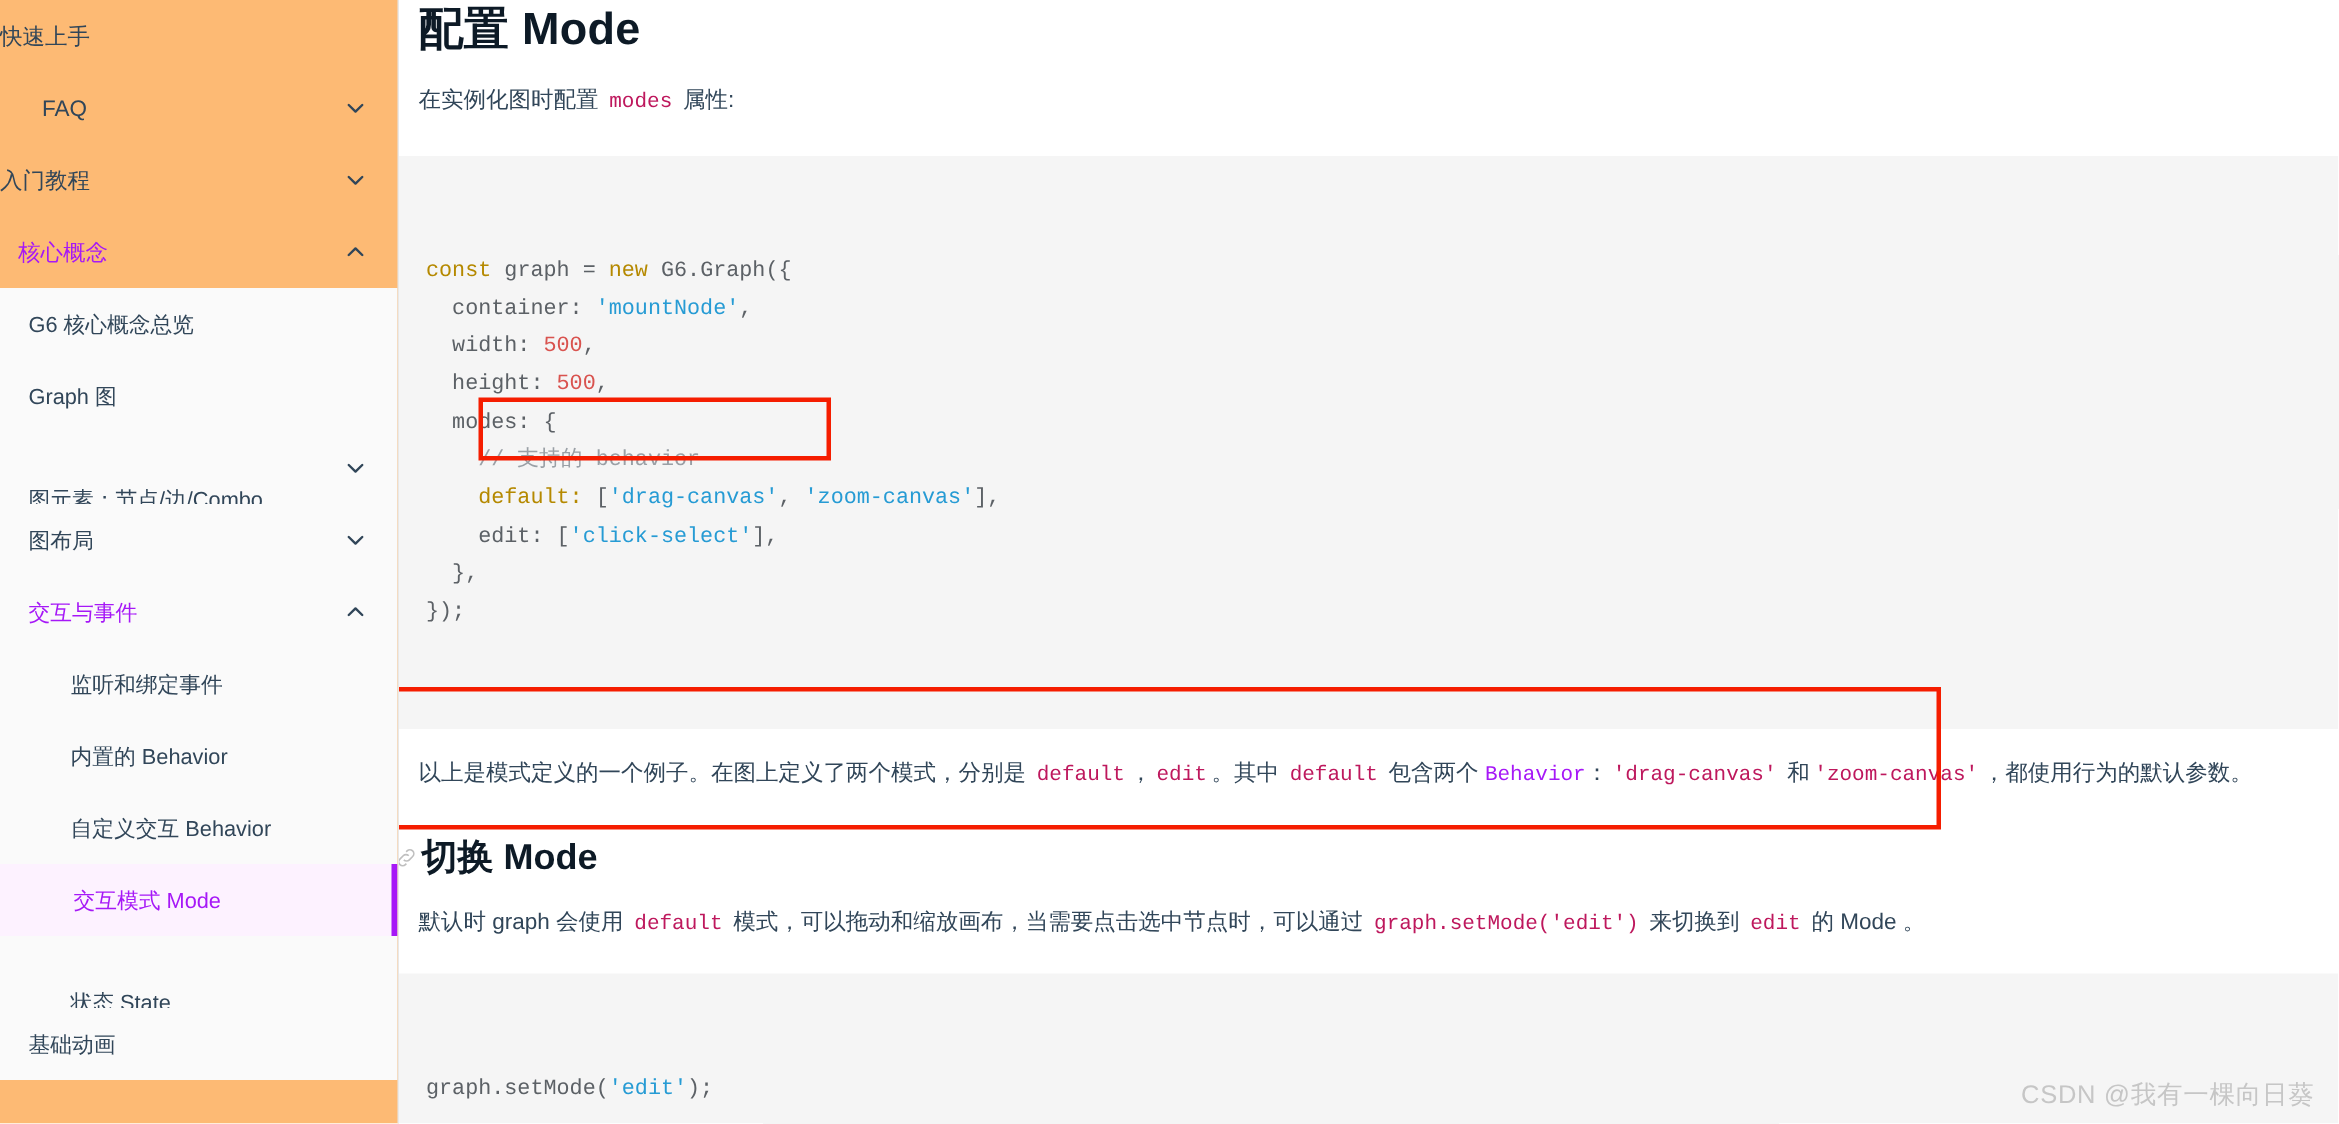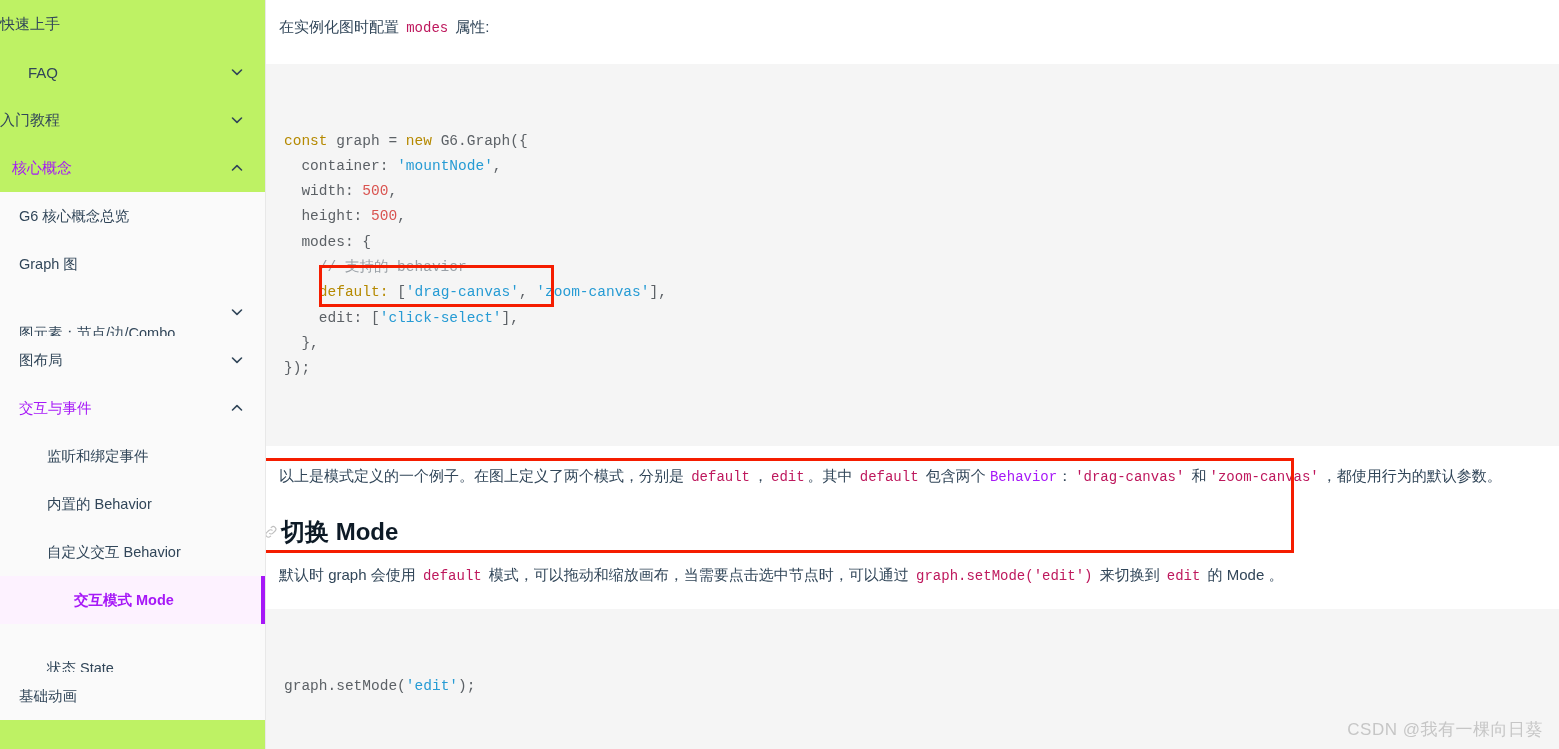--- a/index.html
+++ b/index.html
@@ -21,21 +21,21 @@
     height: 749px;
     display: flex;
   }
 
   
   .sidebar {
     position: relative;
     width: 266px;
     min-width: 266px;
     height: 749px;
-    background: #bef264;
+    background: #fdba74;
     border-right: 1px solid #e8e8e8;
     box-sizing: border-box;
     overflow: hidden;
   }
   .nav-item {
     position: relative;
     box-sizing: border-box;
     display: flex;
     align-items: center;
     justify-content: space-between;
@@ -261,34 +261,35 @@
         <div class="nav-item level1">
           <span class="nav-label" style="padding-left: 47px;">监听和绑定事件</span>
         </div>
         <div class="nav-item level1">
           <span class="nav-label" style="padding-left: 47px;">内置的 Behavior</span>
         </div>
         <div class="nav-item level1">
           <span class="nav-label" style="padding-left: 47px;">自定义交互 Behavior</span>
         </div>
         <div class="nav-item level1 active">
-          <span class="nav-label" style="padding-left: 74px; font-weight: bold;">交互模式 Mode</span>
+          <span class="nav-label" style="padding-left: 49px;">交互模式 Mode</span>
         </div>
         <div class="nav-item level1">
           <span class="nav-label" style="padding-left: 47px; margin-top: 40px;">状态 State</span>
         </div>
         <div class="nav-item level1 group-fill">
           <span class="nav-label" style="padding-left: 19px;">基础动画</span>
         </div>
       </div>
   </nav>
 
   <main class="main">
     <div class="content">
 
+      <h1 class="doc-title">配置 Mode</h1>
 
       <div style="height:14px"></div>
 
       <p class="para"><span>在实例化图时配置 </span><span class="code-inline">modes</span><span> 属性:</span></p>
 
       <div style="height:23px"></div>
 
       <div class="codeblock">
         <div class="inner" id="code1"><div><span class="tok-kw">const </span><span class="tok-plain">graph </span><span class="tok-plain">= </span><span class="tok-kw">new </span><span class="tok-plain">G6.Graph({</span></div><div><span class="tok-plain">  container: </span><span class="tok-str">'mountNode'</span><span class="tok-plain">,</span></div><div><span class="tok-plain">  width: </span><span class="tok-num">500</span><span class="tok-plain">,</span></div><div><span class="tok-plain">  height: </span><span class="tok-num">500</span><span class="tok-plain">,</span></div><div><span class="tok-plain">  modes: {</span></div><div><span class="tok-com">    // 支持的 behavior</span></div><div><span class="tok-prop">    default: </span><span class="tok-plain">[</span><span class="tok-str">'drag-canvas'</span><span class="tok-plain">, </span><span class="tok-str">'zoom-canvas'</span><span class="tok-plain">],</span></div><div><span class="tok-plain">    edit: </span><span class="tok-plain">[</span><span class="tok-str">'click-select'</span><span class="tok-plain">],</span></div><div><span class="tok-plain">  },</span></div><div><span class="tok-plain">});</span></div></div>
       </div>

